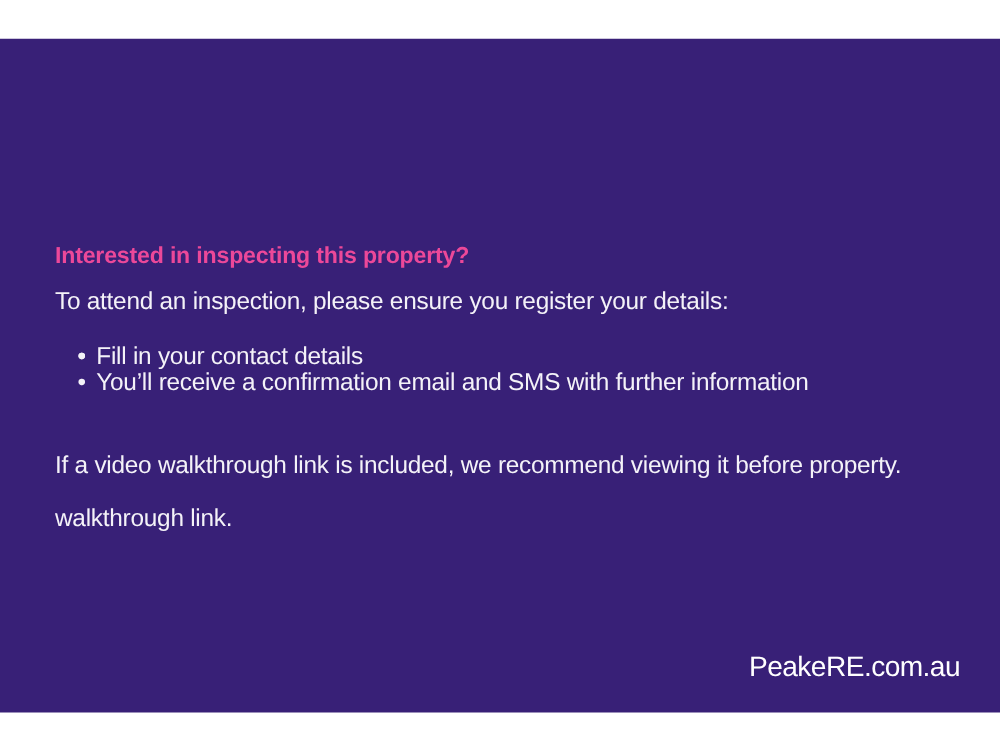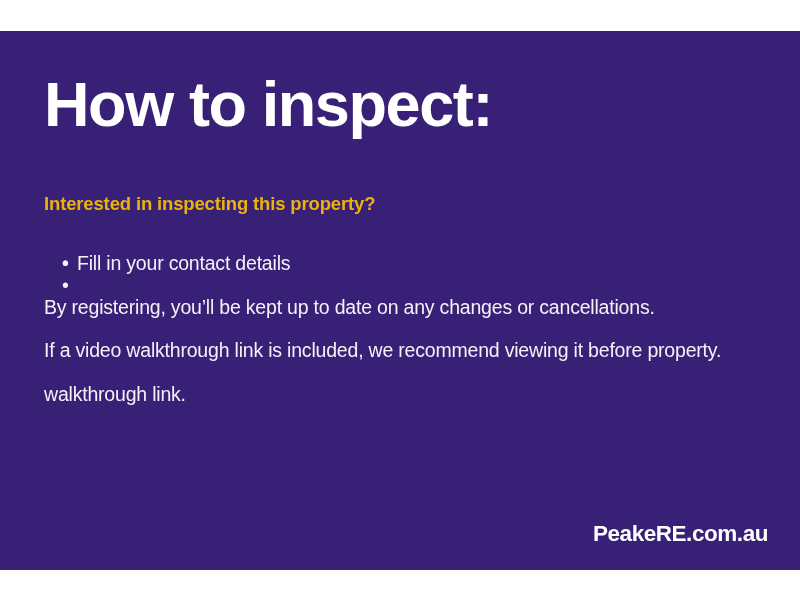--- a/index.html
+++ b/index.html
@@ -55,21 +55,21 @@
     top: 162px;
     width: 712px;
   }
 
   .subhead {
     margin: 0;
     font-size: 18.5px;
     line-height: 21px;
     font-weight: 700;
     letter-spacing: -0.15px;
-    color: #eab308;
+    color: #ec4899;
   }
 
   .para {
     margin: 0;
     font-size: 19.5px;
     line-height: 21.5px;
     font-weight: 400;
     letter-spacing: -0.2px;
     color: #f4f2f8;
   }
@@ -100,61 +100,61 @@
   }
 
   
   #brand {
     position: absolute;
     right: 32px;
     top: 490px;
     margin: 0;
     font-size: 22.5px;
     line-height: 26px;
-    font-weight: 700;
+    font-weight: 400;
     letter-spacing: -0.45px;
     color: #ffffff;
     white-space: nowrap;
     text-align: right;
   }
 </style>
 </head>
 <body>
 
 <div id="slide">
 
   <div id="panel">
 
-    <h1 id="page-title">How to inspect:</h1>
 
     <div id="body-block">
 
       <p class="subhead">Interested in inspecting this property?</p>
 
       <div class="gap-md"></div>
 
+      <p class="para">To attend an inspection, please ensure you register your details:</p>
 
       <div class="gap-lg"></div>
 
       <ul class="steps">
         <li>
           <span class="bullet">•</span>
         </li>
         <li>
           <span class="bullet">•</span>
           <span>Fill in your contact details</span>
         </li>
         <li>
           <span class="bullet">•</span>
+          <span>You’ll receive a confirmation email and SMS with further information</span>
         </li>
       </ul>
 
       <div class="gap-lg"></div>
 
-      <p class="para">By registering, you’ll be kept up to date on any changes or cancellations.</p>
 
       <div class="gap-lg"></div>
 
       <p class="para">If a video walkthrough link is included, we recommend viewing it before property.</p>
 
       <div class="gap-lg"></div>
 
       <p class="para">walkthrough link.</p>
 
     </div>

